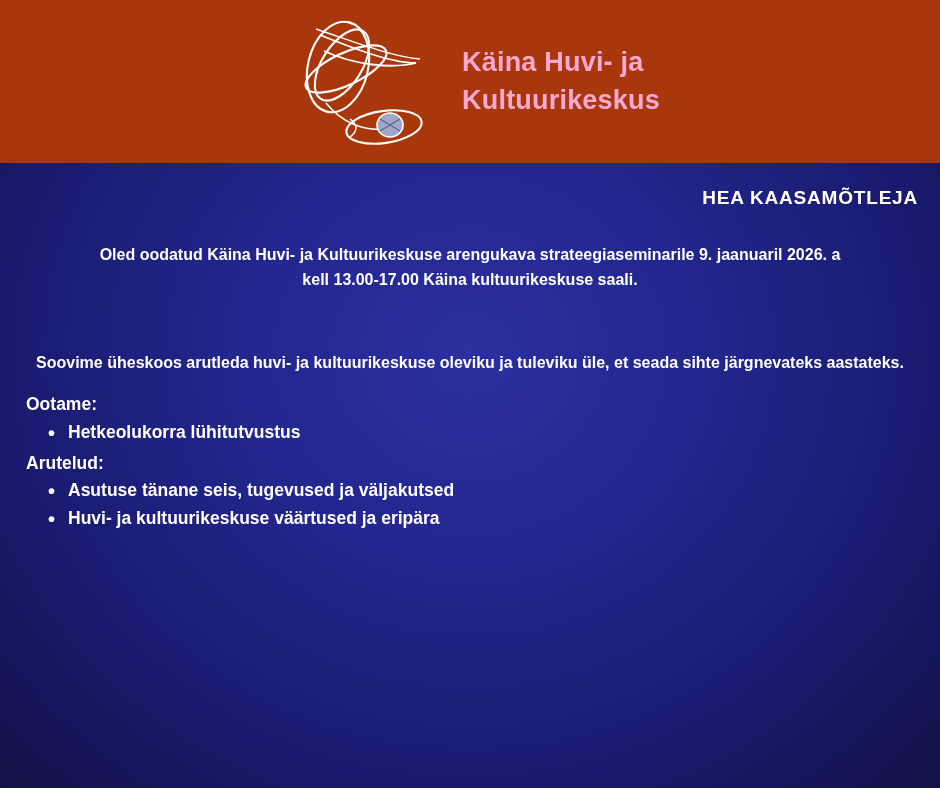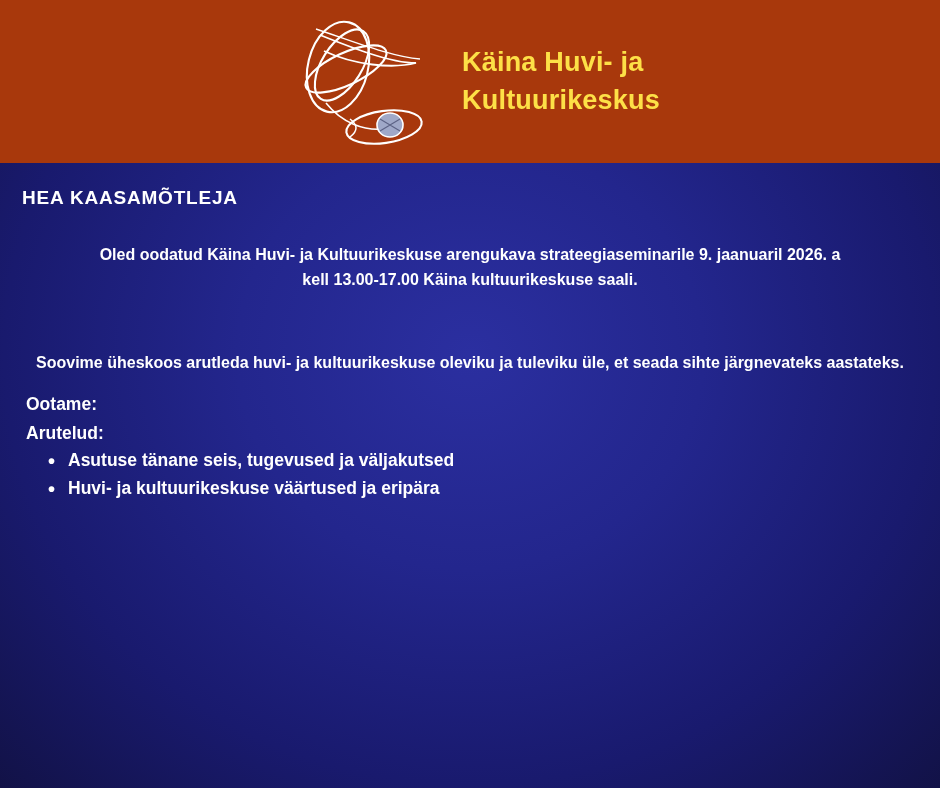--- a/index.html
+++ b/index.html
@@ -36,35 +36,35 @@
     height: 150px;
     flex: 0 0 auto;
     position: relative;
   }
   .logo-wrap svg {
     display: block;
     width: 160px;
     height: 150px;
   }
   .header-title {
-    color: #fde047;
+    color: #f9a8d4;
     font-size: 27px;
     font-weight: bold;
     line-height: 1.38;
     letter-spacing: 0.2px;
     max-width: 300px;
   }
   
   .body-area {
     position: relative;
     padding: 0 22px;
     color: #ffffff;
   }
   .salutation {
-    text-align: left;
+    text-align: right;
     font-size: 19px;
     font-weight: bold;
     letter-spacing: 0.8px;
     margin-top: 24px;
   }
   .para {
     text-align: center;
     font-size: 16px;
     font-weight: bold;
     line-height: 1.55;
@@ -150,20 +150,23 @@
   <div class="body-area">
 
     <div class="salutation">HEA KAASAMÕTLEJA</div>
 
     <div class="para para-invite">Oled oodatud Käina Huvi- ja Kultuurikeskuse arengukava strateegiaseminarile 9. jaanuaril 2026. a kell 13.00-17.00 Käina kultuurikeskuse saali.</div>
 
     <div class="para para-goal">Soovime üheskoos arutleda huvi- ja kultuurikeskuse oleviku ja tuleviku üle, et seada sihte  järgnevateks aastateks.</div>
 
     <div class="list-block">
       <div class="list-label">Ootame:</div>
+      <ul class="bullets">
+        <li>Hetkeolukorra lühitutvustus</li>
+      </ul>
       <div class="list-label">Arutelud:</div>
       <ul class="bullets">
         <li>Asutuse tänane seis, tugevused ja väljakutsed</li>
         <li>Huvi- ja kultuurikeskuse väärtused ja eripära</li>
       </ul>
     </div>
 
 
   </div>
 </div>

